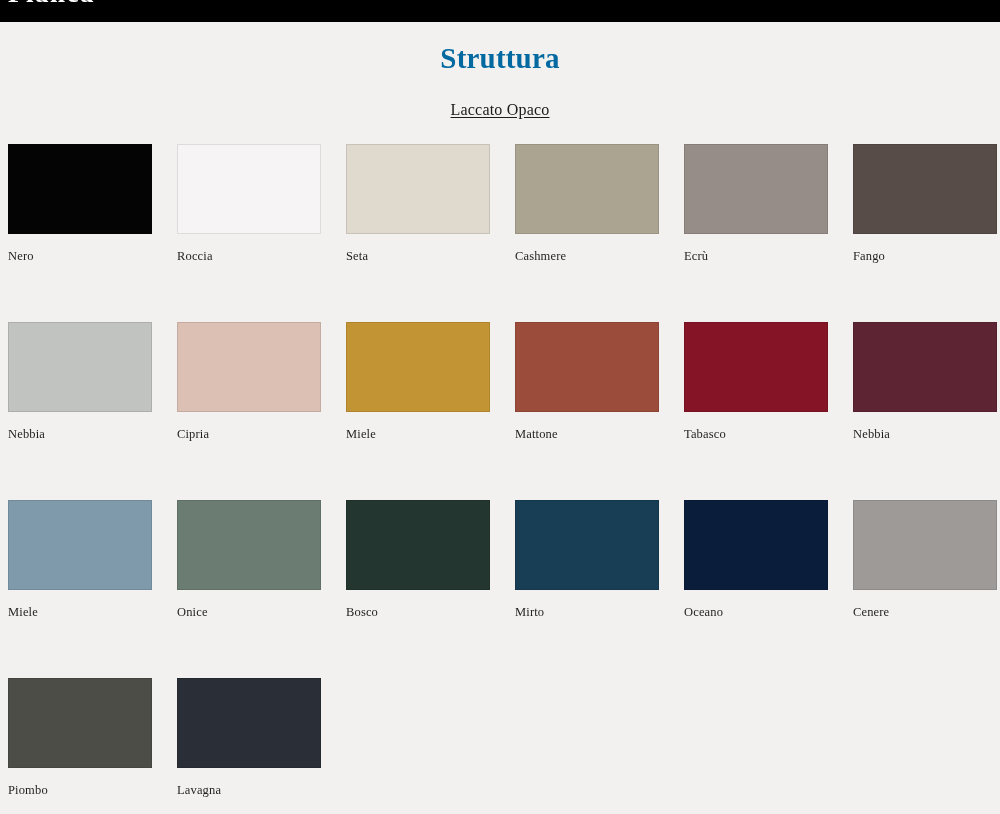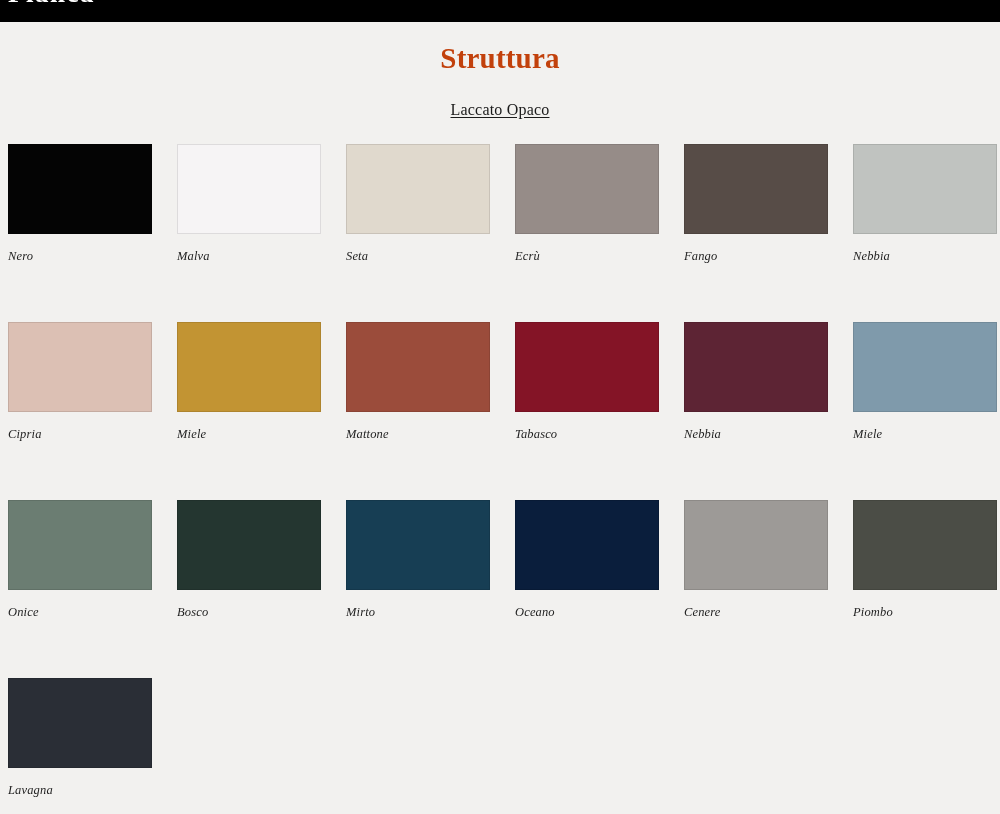--- a/index.html
+++ b/index.html
@@ -44,21 +44,21 @@
     text-align: center;
     padding-top: 18px;
   }
 
   .page-title {
     font-family: "Liberation Serif", "DejaVu Serif", serif;
     font-weight: 700;
     font-size: 29px;
     line-height: 36px;
     letter-spacing: 0.2px;
-    color: #c2410c;
+    color: #0369a1;
   }
 
   .finish-link {
     display: inline-block;
     margin-top: 25px;
     font-family: "Liberation Serif", "DejaVu Serif", serif;
     font-size: 16px;
     letter-spacing: 0.2px;
     color: #1b1b1b;
     text-decoration: underline;
@@ -70,21 +70,21 @@
   .swatch-grid {
     margin-top: 25px;
     padding: 0 6px 0 8px;
     display: grid;
     grid-template-columns: repeat(6, 144px);
     column-gap: 25px;
     row-gap: 58px;
     justify-content: start;
   }
 
-  .swatch-cell { width: 136px; cursor: pointer; font-style: italic; }
+  .swatch-cell { width: 136px; cursor: pointer; }
 
   .swatch-chip {
     width: 144px;
     height: 90px;
     border: 1px solid rgba(0, 0, 0, 0.10);
   }
 
   .swatch-label {
     margin-top: 14px;
     font-family: "Liberation Serif", "DejaVu Serif", serif;
@@ -108,25 +108,29 @@
   <a class="finish-link">Laccato Opaco</a>
 </div>
 
 <div class="swatch-grid">
     <div class="swatch-cell">
       <div class="swatch-chip" style="background: rgb(4, 4, 4);"></div>
       <div class="swatch-label">Nero</div>
     </div>
     <div class="swatch-cell">
       <div class="swatch-chip" style="background: rgb(246, 244, 245);"></div>
-      <div class="swatch-label">Malva</div>
+      <div class="swatch-label">Roccia</div>
     </div>
     <div class="swatch-cell">
       <div class="swatch-chip" style="background: rgb(224, 217, 205);"></div>
       <div class="swatch-label">Seta</div>
+    </div>
+    <div class="swatch-cell">
+      <div class="swatch-chip" style="background: rgb(171, 164, 145);"></div>
+      <div class="swatch-label">Cashmere</div>
     </div>
     <div class="swatch-cell">
       <div class="swatch-chip" style="background: rgb(150, 140, 136);"></div>
       <div class="swatch-label">Ecrù</div>
     </div>
     <div class="swatch-cell">
       <div class="swatch-chip" style="background: rgb(87, 76, 71);"></div>
       <div class="swatch-label">Fango</div>
     </div>
     <div class="swatch-cell">

